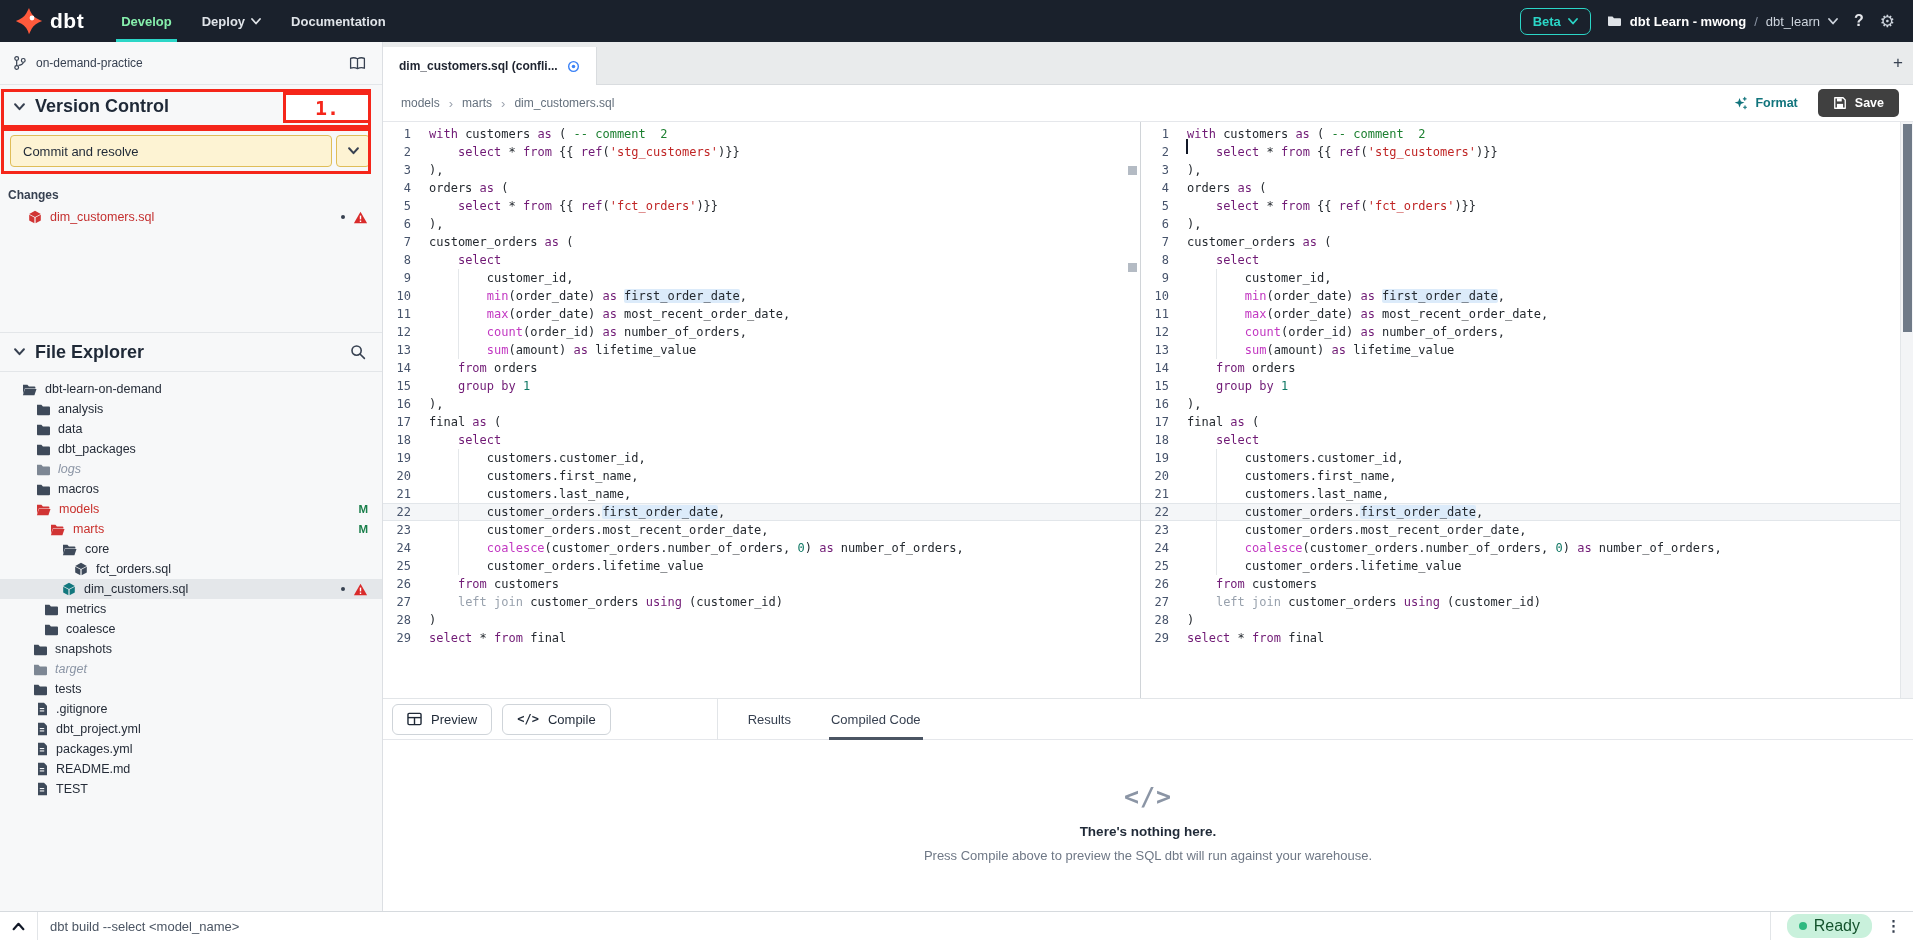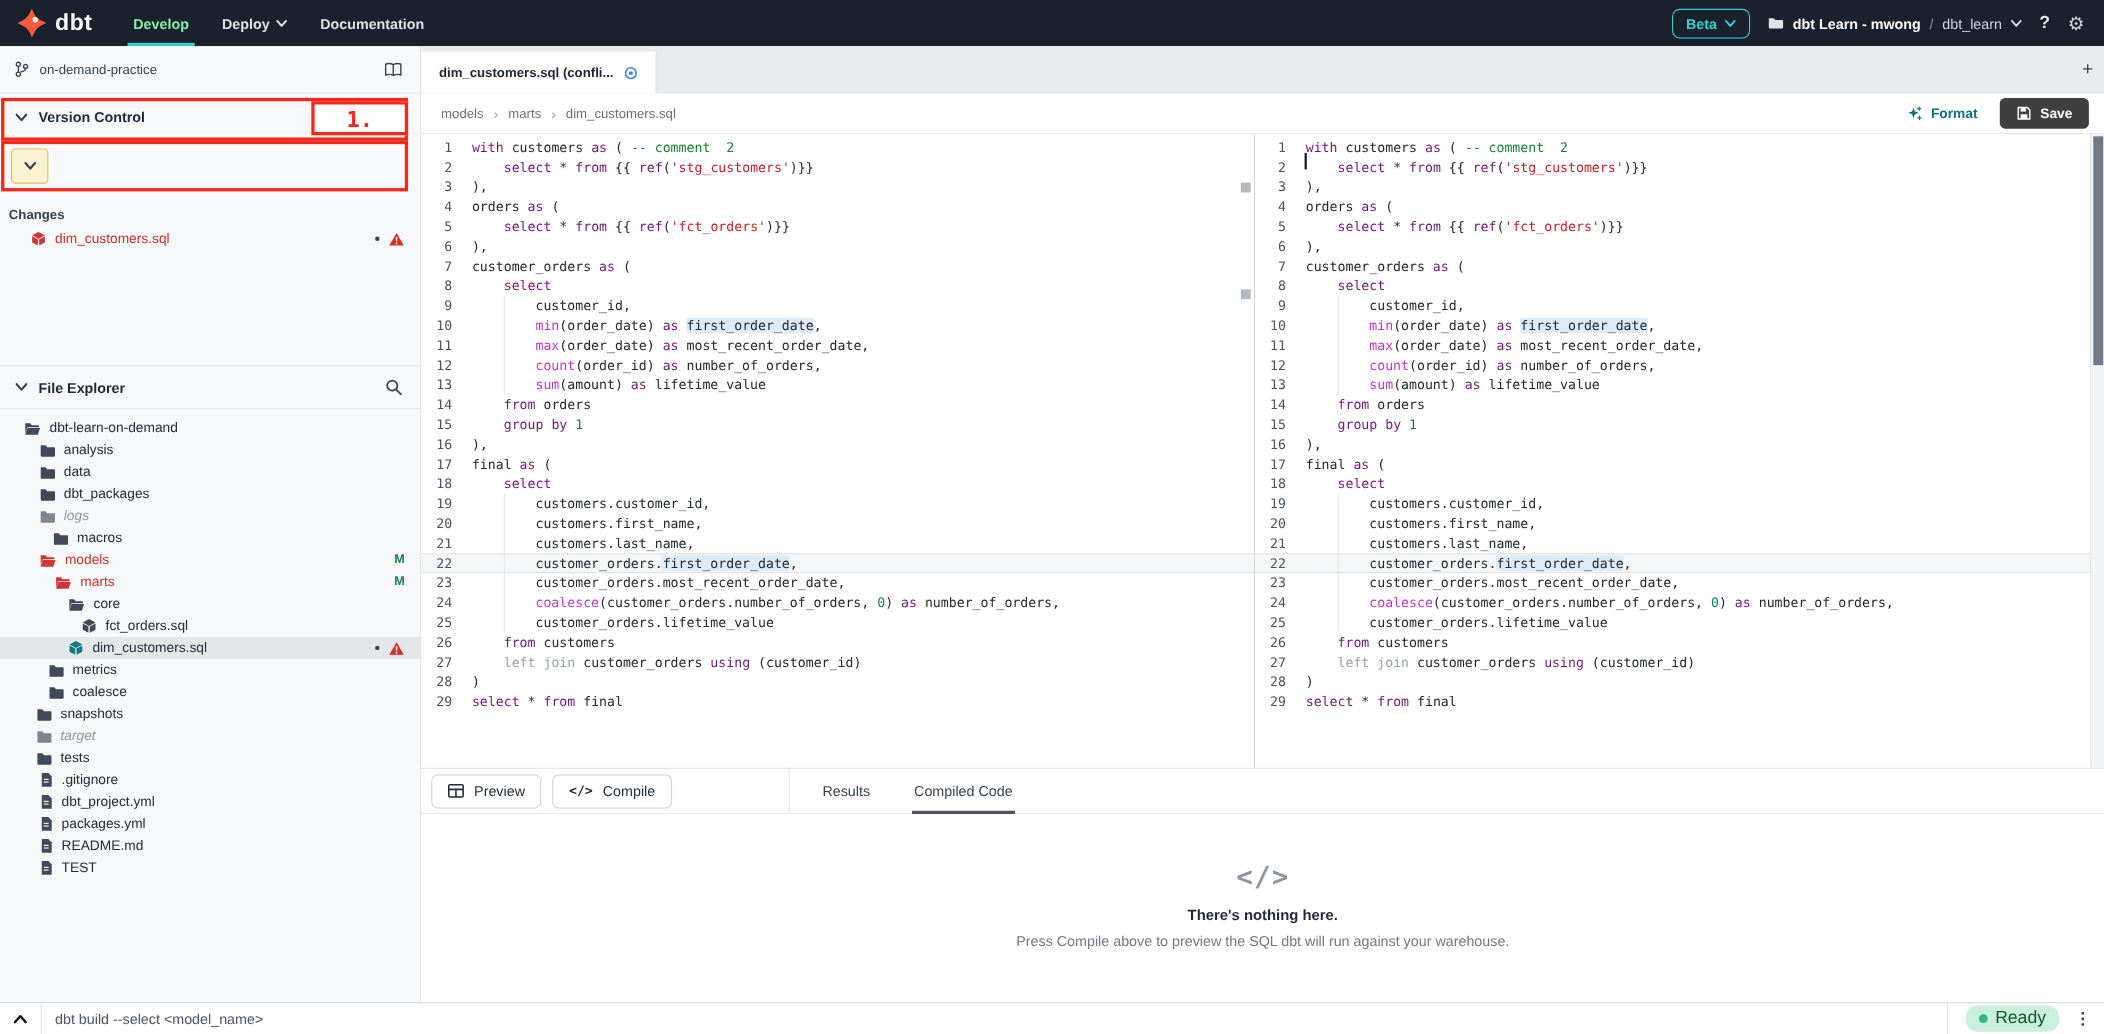--- a/index.html
+++ b/index.html
@@ -30,21 +30,21 @@
 
   
   .sidebar { position:absolute; left:0; top:42px; width:383px; height:869px; background:#f7f8f9;
     border-right:1px solid #dcdfe3; }
   .branch-row { position:absolute; left:0; top:0; width:100%; height:43px; border-bottom:1px solid #e3e6e9;
     display:flex; align-items:center; padding:0 16px 0 12px; gap:9px; }
   .branch-name { font-size:12px; color:#374151; }
   .branch-docs { margin-left:auto; cursor:pointer; display:flex; }
   .vc-header { position:absolute; left:0; top:43px; width:100%; height:43px; display:flex; align-items:center;
     gap:10px; padding:0 14px; cursor:pointer; }
-  .sec-title { font-size:13px; font-weight:bold; color:#1f2937; }
+  .sec-title { font-size:18px; font-weight:bold; color:#1f2937; }
   .commit-row { position:absolute; left:0; top:86px; width:100%; height:46px; display:flex; align-items:center;
     padding:0 10px; gap:4px; }
   .commit-btn { flex:0 0 322px; height:32px; background:#fdf3d3; border:1px solid #dfbd58; border-radius:4px;
     font-size:13px; color:#1f2937; text-align:left; padding:0 12px; cursor:pointer; font-family:inherit; }
   .commit-caret { flex:0 0 34px; height:32px; background:#fdf3d3; border:1px solid #dfbd58; border-radius:4px;
     display:flex; align-items:center; justify-content:center; cursor:pointer; }
   .changes-label { position:absolute; left:8px; top:146px; font-size:12px; font-weight:bold; color:#374151; }
   .changes-list { position:absolute; left:0; top:162px; width:100%; }
   .change-row { height:26px; display:flex; align-items:center; padding:0 14px 0 28px; gap:8px; cursor:pointer; }
   .change-row .clabel { font-size:12.5px; color:#c43030; }
@@ -218,20 +218,21 @@
     </div>
 
     <div class="vc-header">
       <svg width="11" height="8" viewBox="0 0 10 7">
           <polyline points="1,1 5,5.5 9,1" fill="none" stroke="#374151" stroke-width="1.8" stroke-linecap="round" stroke-linejoin="round"></polyline>
         </svg>
       <span class="sec-title">Version Control</span>
     </div>
 
     <div class="commit-row">
+      <button class="commit-btn">Commit and resolve</button>
       <button class="commit-caret">
         <svg width="11" height="8" viewBox="0 0 10 7">
             <polyline points="1,1 5,5.5 9,1" fill="none" stroke="#374151" stroke-width="1.8" stroke-linecap="round" stroke-linejoin="round"></polyline>
           </svg>
       </button>
     </div>
 
     <div class="changes-label">Changes</div>
     <div class="changes-list" id="changes-list">
         <div class="change-row">
@@ -309,21 +310,21 @@
         </div>
         <div class="trow t-muted" style="padding-left: 36px;">
           <span class="ticon muted">
             <svg width="14" height="13" viewBox="0 0 14 13">
               <path d="M1 1.8h4.4l1.5 1.7H13a1 1 0 0 1 1 1v6.7a1 1 0 0 1-1 1H1.9a.9.9 0 0 1-.9-.9z" fill="currentColor"></path>
             </svg>
           </span>
           <span class="tlabel">logs</span>
           <span class="tright"></span>
         </div>
-        <div class="trow" style="padding-left: 48px;">
+        <div class="trow" style="padding-left: 36px;">
           <span class="ticon">
             <svg width="14" height="13" viewBox="0 0 14 13">
               <path d="M1 1.8h4.4l1.5 1.7H13a1 1 0 0 1 1 1v6.7a1 1 0 0 1-1 1H1.9a.9.9 0 0 1-.9-.9z" fill="currentColor"></path>
             </svg>
           </span>
           <span class="tlabel">macros</span>
           <span class="tright"></span>
         </div>
         <div class="trow t-red" style="padding-left: 36px;">
           <span class="ticon red">

